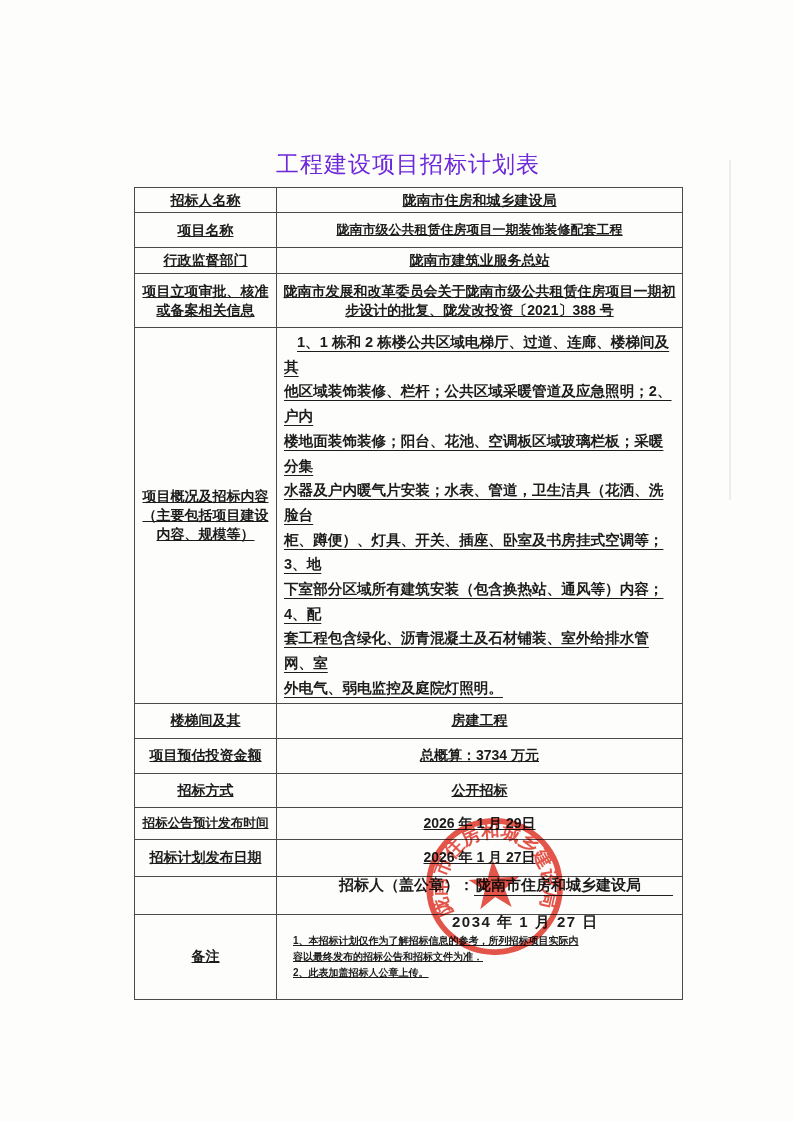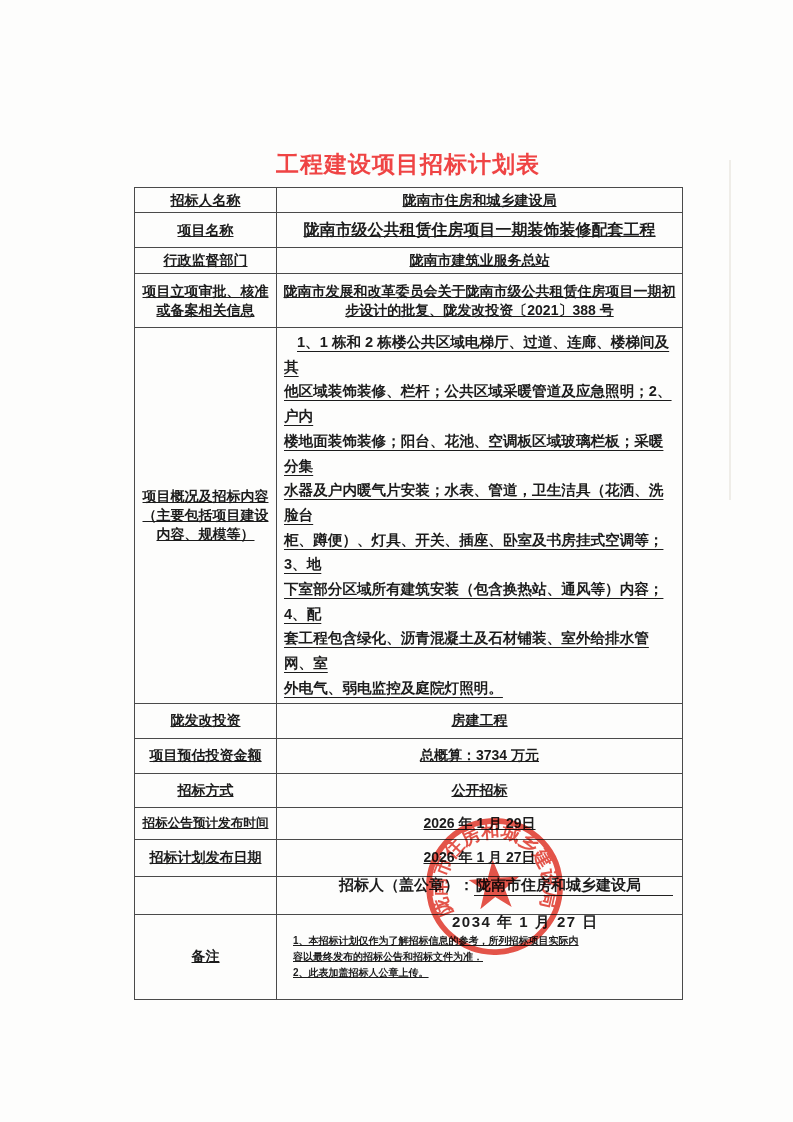--- a/index.html
+++ b/index.html
@@ -12,22 +12,22 @@
     font-family:"Liberation Sans", sans-serif;
     color:#1c1c1c;
   }
   .scan-edge{
     position:absolute;left:729px;top:160px;width:2px;height:340px;
     background:#efede8;
   }
   .doc-title{
     position:absolute;left:134px;top:149px;width:548px;
     text-align:center;
-    font-size:23px;font-weight:700;letter-spacing:1px;
-    color:#ef4444;
+    font-size:23px;font-weight:400;letter-spacing:1px;
+    color:#6d28d9;
   }
   table.plan{
     position:absolute;left:134px;top:187px;
     width:548px;
     border-collapse:collapse;
     table-layout:fixed;
   }
   table.plan td{
     border:1px solid #4a4a4a;
     padding:1px 6px;
@@ -35,21 +35,21 @@
     font-size:14px;
     font-weight:600;
     line-height:1.35;
     text-decoration:underline;
   }
   col.c-label{width:142px;}
   col.c-value{width:406px;}
   td.lbl{text-align:center;white-space:pre-line;}
   td.val{text-align:center;white-space:pre-line;}
   td.lbl.small{font-size:12.6px;letter-spacing:0;}
-  td.val.bold{font-weight:700;font-size:16px;}
+  td.val.bold{font-weight:700;font-size:13px;}
   tr.rh1{height:25px;} tr.rh2{height:35px;} tr.rh3{height:26px;}
   tr.rh4{height:54px;} tr.rh5{height:198px;} tr.rh6{height:35px;}
   tr.rh7{height:35px;} tr.rh8{height:35px;} tr.rh9{height:34px;}
   tr.rh10{height:32px;} tr.rh11{height:37px;} tr.rh12{height:38px;}
   tr.rh13{height:85px;}
   td.val.overview{
     text-align:left;
     font-size:14.6px;
     line-height:24.7px;
     text-indent:13px;
@@ -130,21 +130,21 @@
         <td class="val overview">1、1 栋和 2 栋楼公共区域电梯厅、过道、连廊、楼梯间及其
 他区域装饰装修、栏杆；公共区域采暖管道及应急照明；2、户内
 楼地面装饰装修；阳台、花池、空调板区域玻璃栏板；采暖分集
 水器及户内暖气片安装；水表、管道，卫生洁具（花洒、洗脸台
 柜、蹲便）、灯具、开关、插座、卧室及书房挂式空调等；3、地
 下室部分区域所有建筑安装（包含换热站、通风等）内容；4、配
 套工程包含绿化、沥青混凝土及石材铺装、室外给排水管网、室
 外电气、弱电监控及庭院灯照明。</td>
       </tr>
       <tr class="rh6">
-        <td class="lbl">陇发改投资</td>
+        <td class="lbl">楼梯间及其</td>
         <td class="val">房建工程</td>
       </tr>
       <tr class="rh7">
         <td class="lbl">项目预估投资金额</td>
         <td class="val">总概算：3734 万元</td>
       </tr>
       <tr class="rh9">
         <td class="lbl">招标方式</td>
         <td class="val">公开招标</td>
       </tr>

